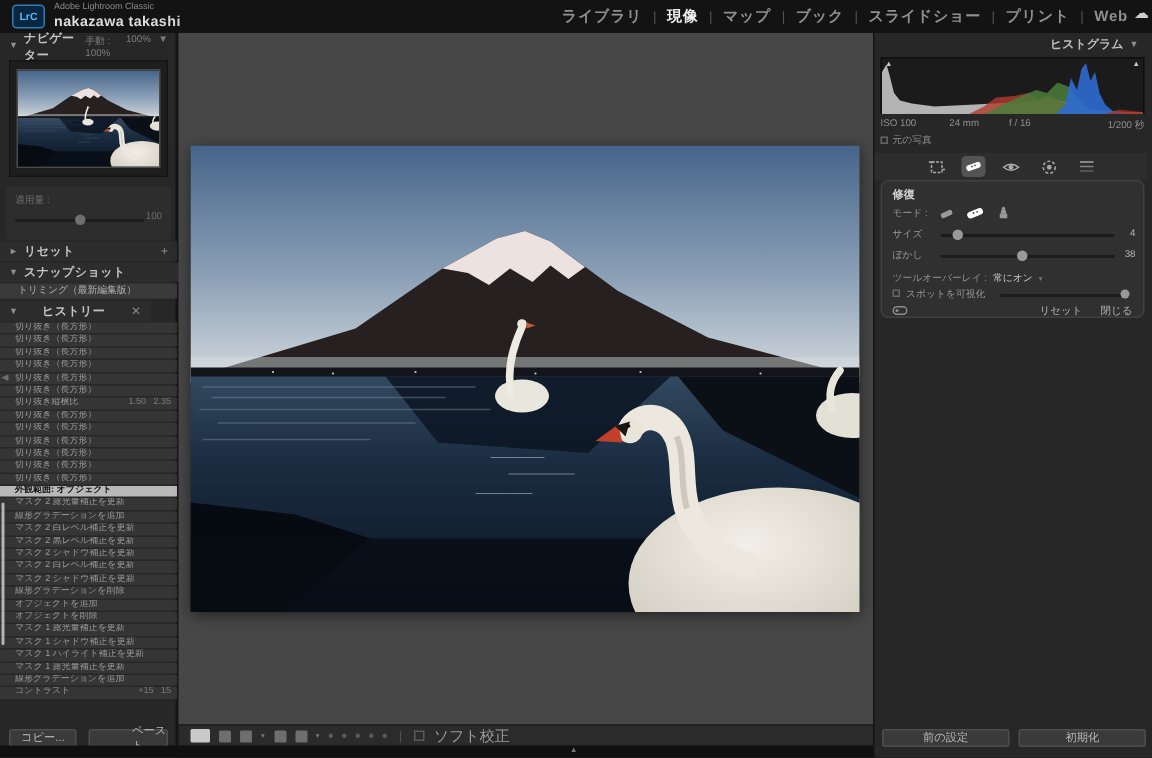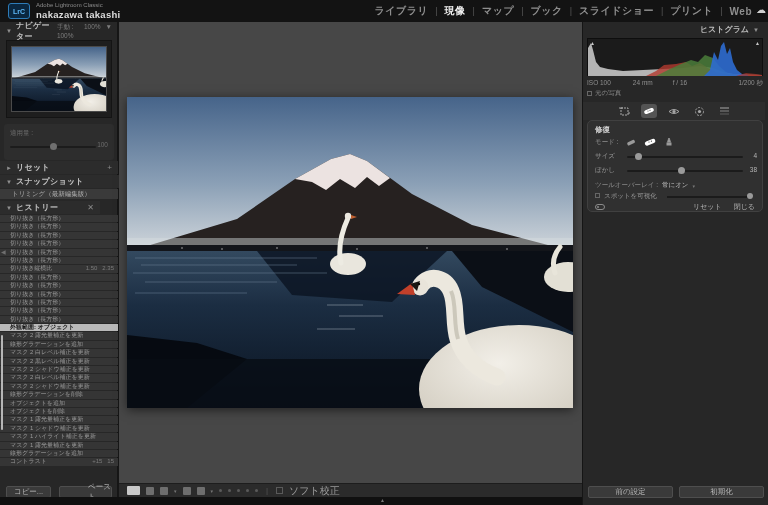--- a/index.html
+++ b/index.html
@@ -35,21 +35,21 @@
   #amount-panel { position:absolute; left:4px; top:102px; width:110px; height:36px; background:#2d2d2d; border-radius:3px; }
   #amount-panel .lbl { position:absolute; left:6px; top:5px; font-size:6.5px; color:#6d6d6d; }
   #amount-panel .val { position:absolute; right:6px; top:17px; font-size:6.5px; color:#6d6d6d; }
   #amount-panel .track { position:absolute; left:6px; top:22px; width:86px; height:2px; background:#1c1c1c; border-radius:1px; }
   #amount-panel .knob { position:absolute; left:46px; top:19px; width:7px; height:7px; background:#6f6f6f; border-radius:50%; }
 
   #presets-head { position:absolute; left:0; top:139px; width:118px; }
   #snaps-head   { position:absolute; left:0; top:153px; width:130px; }
   #snap-item { position:absolute; left:0; top:167px; width:118px; height:10px; background:#3a3a3a;
     color:#b0b0b0; font-size:6.5px; line-height:10px; padding-left:12px; }
-  #hist-head { position:absolute; left:0; top:179px; width:100px; }
+  #hist-head { position:absolute; left:0; top:179px; width:100px;gap:12px; }
   #hist-list { position:absolute; left:0; top:193px; width:118px; }
   .hrow { height:7.4px; margin-bottom:1px; background:#353535; color:#999; font-size:6px;
     line-height:7.4px; padding:0 4px 0 10px; white-space:nowrap; overflow:hidden; display:flex; }
   .hrow .v { margin-left:auto; color:#7c7c7c; }
   .hrow .v2 { margin-left:5px; color:#7c7c7c; }
   .hrow.sel { background:#b9b9b9; color:#161616; font-weight:bold; }
   #left-scroll { position:absolute; left:1px; top:313px; width:2px; height:95px; background:#b5b5b5; border-radius:1px; }
   .btnrow { position:absolute; display:flex; gap:8px; }
   .gbtn { background:#3a3a3a; border:1px solid #4e4e4e; border-radius:2px; color:#b8b8b8;
     font-size:7.5px; height:12px; display:flex; align-items:center; justify-content:center; }

